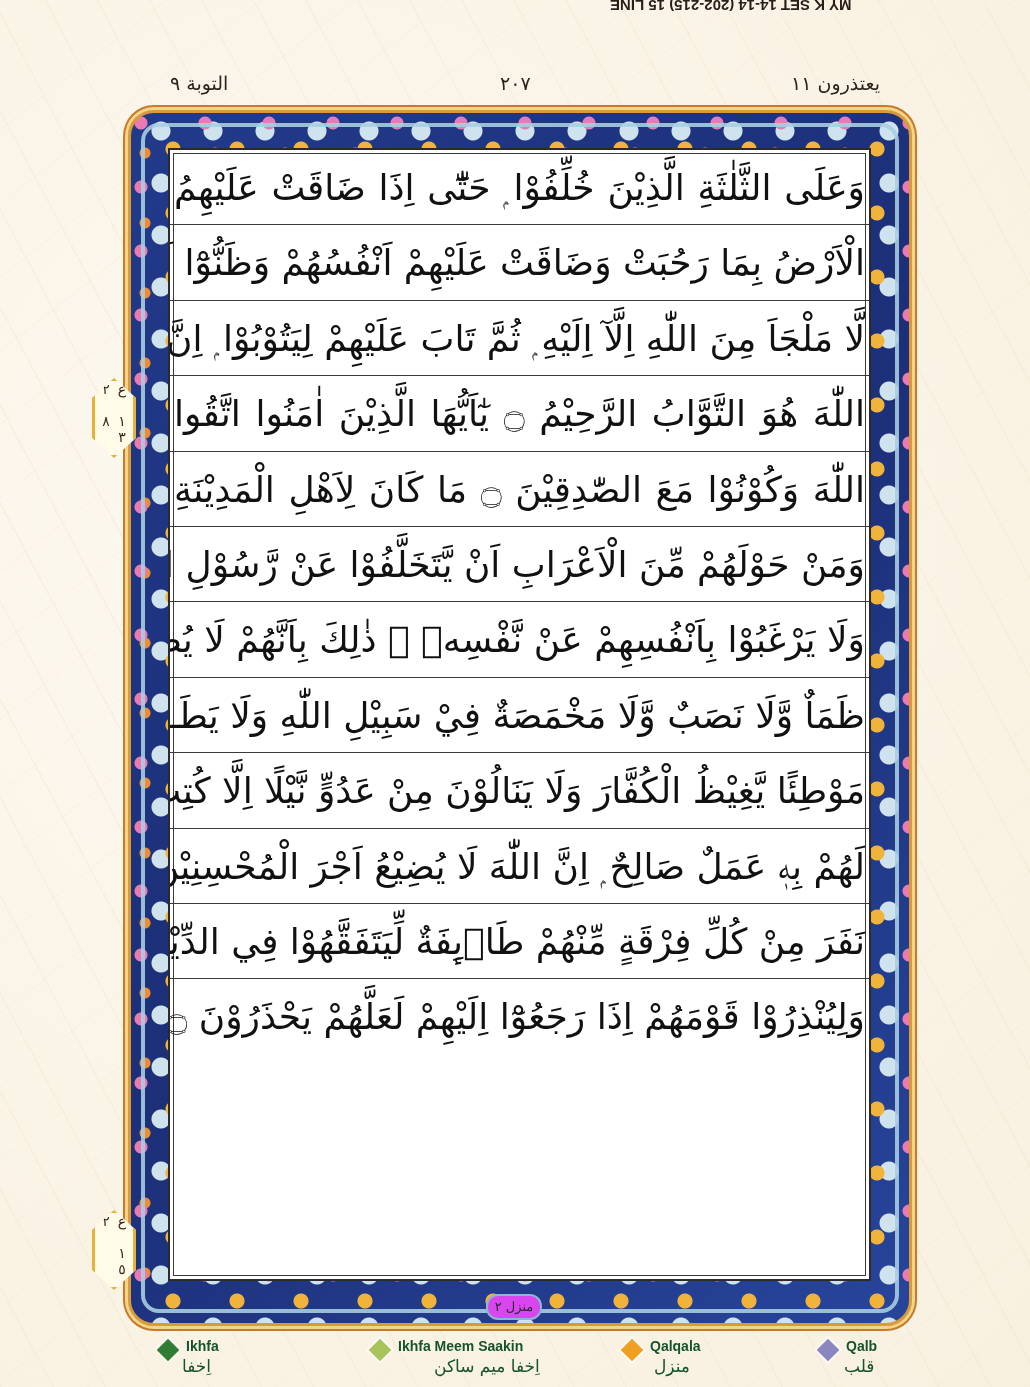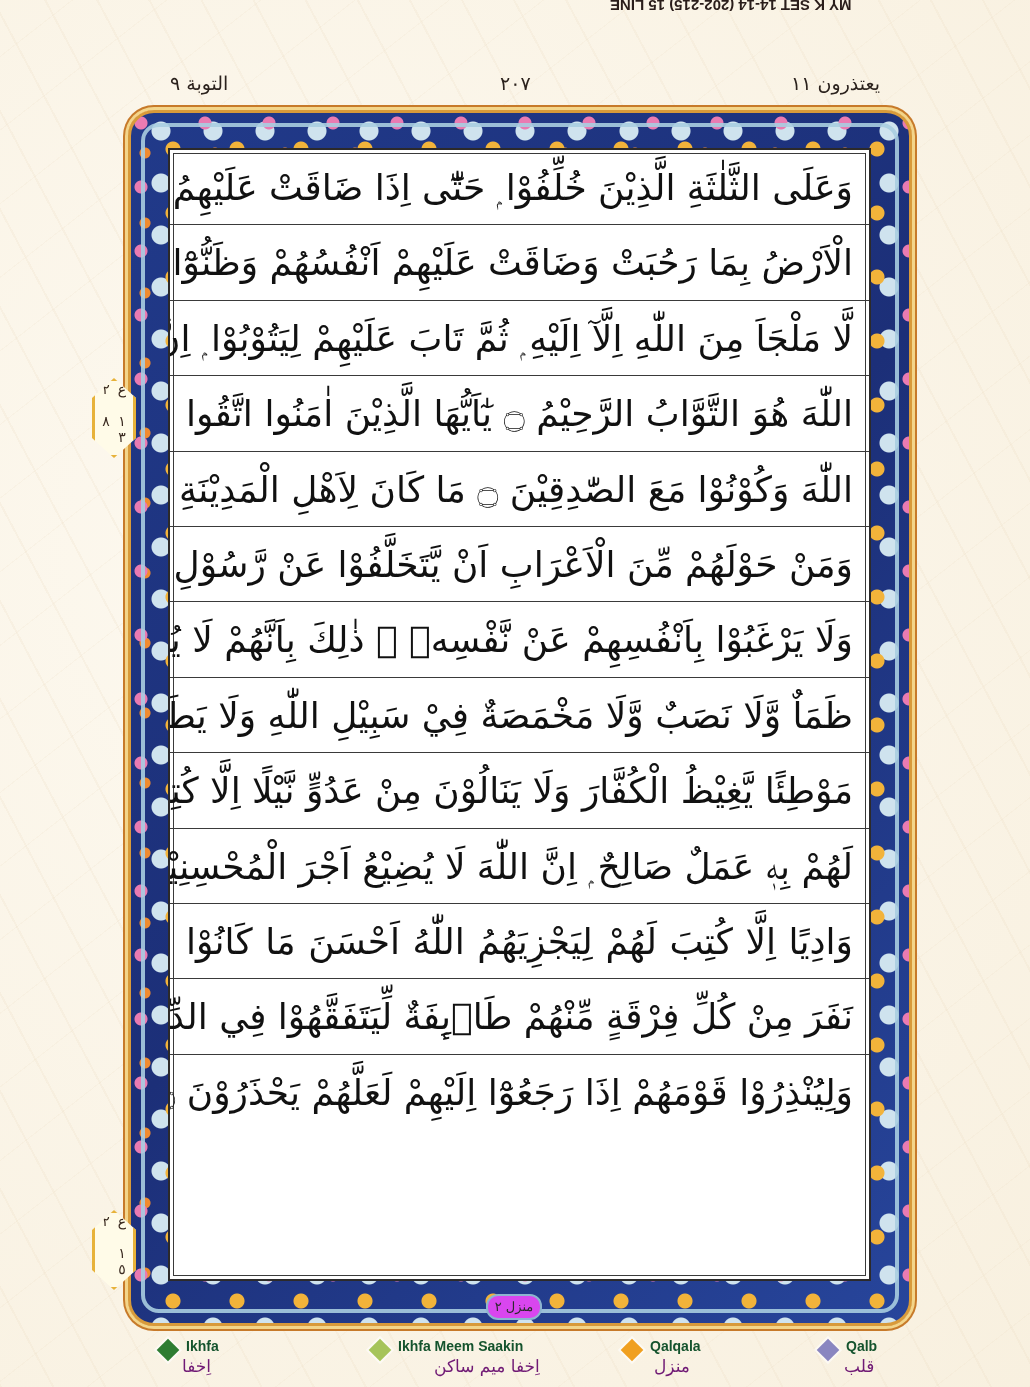--- a/index.html
+++ b/index.html
@@ -43,21 +43,21 @@
     border: 4px solid #a9cde0; opacity: 0.9;
   }
   .text-box {
     position: absolute; left: 168px; top: 148px; width: 703px; height: 1133px;
     background: #ffffff; border: 2px solid #2c2a2a;
     box-shadow: inset 0 0 0 3px #fff, inset 0 0 0 4px #3a3a3a;
   }
   .line {
     height: 75.4px; border-bottom: 1.5px solid #3a3a3a;
     direction: rtl; text-align: justify; text-align-last: justify;
-    padding: 0 16px; font-family: "DejaVu Sans", sans-serif; font-size: 36px;
+    padding: 0 4px; font-family: "DejaVu Sans", sans-serif; font-size: 36px;
     line-height: 75px; color: #111; white-space: nowrap; overflow: hidden;
   }
   .line:last-child { border-bottom: none; }
   .side-marker {
     position: absolute; width: 44px; height: 80px; left: 92px;
     background: #fffbe8; border: 3px solid #e7b23a;
     clip-path: polygon(50% 0, 100% 25%, 100% 75%, 50% 100%, 0 75%, 0 25%);
     display: flex; align-items: center; justify-content: center;
     font-family: "DejaVu Serif", serif; font-size: 14px; color: #3a2a20;
     writing-mode: vertical-rl; text-orientation: upright;
@@ -77,21 +77,21 @@
   .legend-item .diamond {
     position: absolute; left: 4px; top: 6px; width: 16px; height: 16px; transform: rotate(45deg);
     box-shadow: 0 0 0 2px rgba(255,255,255,0.6);
   }
   .legend-item .en {
     position: absolute; left: 30px; top: 2px; font-family: "Liberation Sans", sans-serif;
     font-size: 14px; font-weight: bold; color: #14532d; white-space: nowrap;
   }
   .legend-item .ar {
     position: absolute; left: 30px; top: 20px; font-family: "DejaVu Serif", serif;
-    font-size: 17px; color: #701a75; white-space: nowrap;
+    font-size: 17px; color: #14532d; white-space: nowrap;
   }
 </style>
 </head>
 <body>
 
 <div class="print-banner">
   <span>MY K SET 14-14 (202-215) 15 LINE</span>
 </div>
 
 <div class="header">
@@ -106,21 +106,20 @@
   <div class="line">وَعَلَى الثَّلٰثَةِ الَّذِيْنَ خُلِّفُوْا ۭ حَتّٰٓى اِذَا ضَاقَتْ عَلَيْهِمُ</div>
   <div class="line">الْاَرْضُ بِمَا رَحُبَتْ وَضَاقَتْ عَلَيْهِمْ اَنْفُسُهُمْ وَظَنُّوْٓا اَنْ</div>
   <div class="line">لَّا مَلْجَاَ مِنَ اللّٰهِ اِلَّآ اِلَيْهِ ۭ ثُمَّ تَابَ عَلَيْهِمْ لِيَتُوْبُوْا ۭ اِنَّ</div>
   <div class="line">اللّٰهَ هُوَ التَّوَّابُ الرَّحِيْمُ ۝ يٰٓاَيُّهَا الَّذِيْنَ اٰمَنُوا اتَّقُوا</div>
   <div class="line">اللّٰهَ وَكُوْنُوْا مَعَ الصّٰدِقِيْنَ ۝ مَا كَانَ لِاَھْلِ الْمَدِيْنَةِ</div>
   <div class="line">وَمَنْ حَوْلَهُمْ مِّنَ الْاَعْرَابِ اَنْ يَّتَخَلَّفُوْا عَنْ رَّسُوْلِ اللّٰهِ</div>
   <div class="line">وَلَا يَرْغَبُوْا بِاَنْفُسِهِمْ عَنْ نَّفْسِهٖ ۭ ذٰلِكَ بِاَنَّهُمْ لَا يُصِيْبُهُمْ</div>
   <div class="line">ظَمَاٌ وَّلَا نَصَبٌ وَّلَا مَخْمَصَةٌ فِيْ سَبِيْلِ اللّٰهِ وَلَا يَطَــــُٔـوْنَ</div>
   <div class="line">مَوْطِئًا يَّغِيْظُ الْكُفَّارَ وَلَا يَنَالُوْنَ مِنْ عَدُوٍّ نَّيْلًا اِلَّا كُتِبَ</div>
   <div class="line">لَهُمْ بِهٖ عَمَلٌ صَالِحٌ ۭ اِنَّ اللّٰهَ لَا يُضِيْعُ اَجْرَ الْمُحْسِنِيْنَ ۝</div>
-  <div class="line">وَادِيًا اِلَّا كُتِبَ لَهُمْ لِيَجْزِيَهُمُ اللّٰهُ اَحْسَنَ مَا كَانُوْا</div>
   <div class="line">نَفَرَ مِنْ كُلِّ فِرْقَةٍ مِّنْهُمْ طَاۗىِٕفَةٌ لِّيَتَفَقَّهُوْا فِي الدِّيْنِ</div>
   <div class="line">وَلِيُنْذِرُوْا قَوْمَهُمْ اِذَا رَجَعُوْٓا اِلَيْهِمْ لَعَلَّهُمْ يَحْذَرُوْنَ ۝</div>
 </div>
 
 <div class="side-marker m1">
   <span>١٣ ع ٨ ٢</span>
 </div>
 <div class="side-marker m2">
   <span>١٥ ع ٢</span>
 </div>

